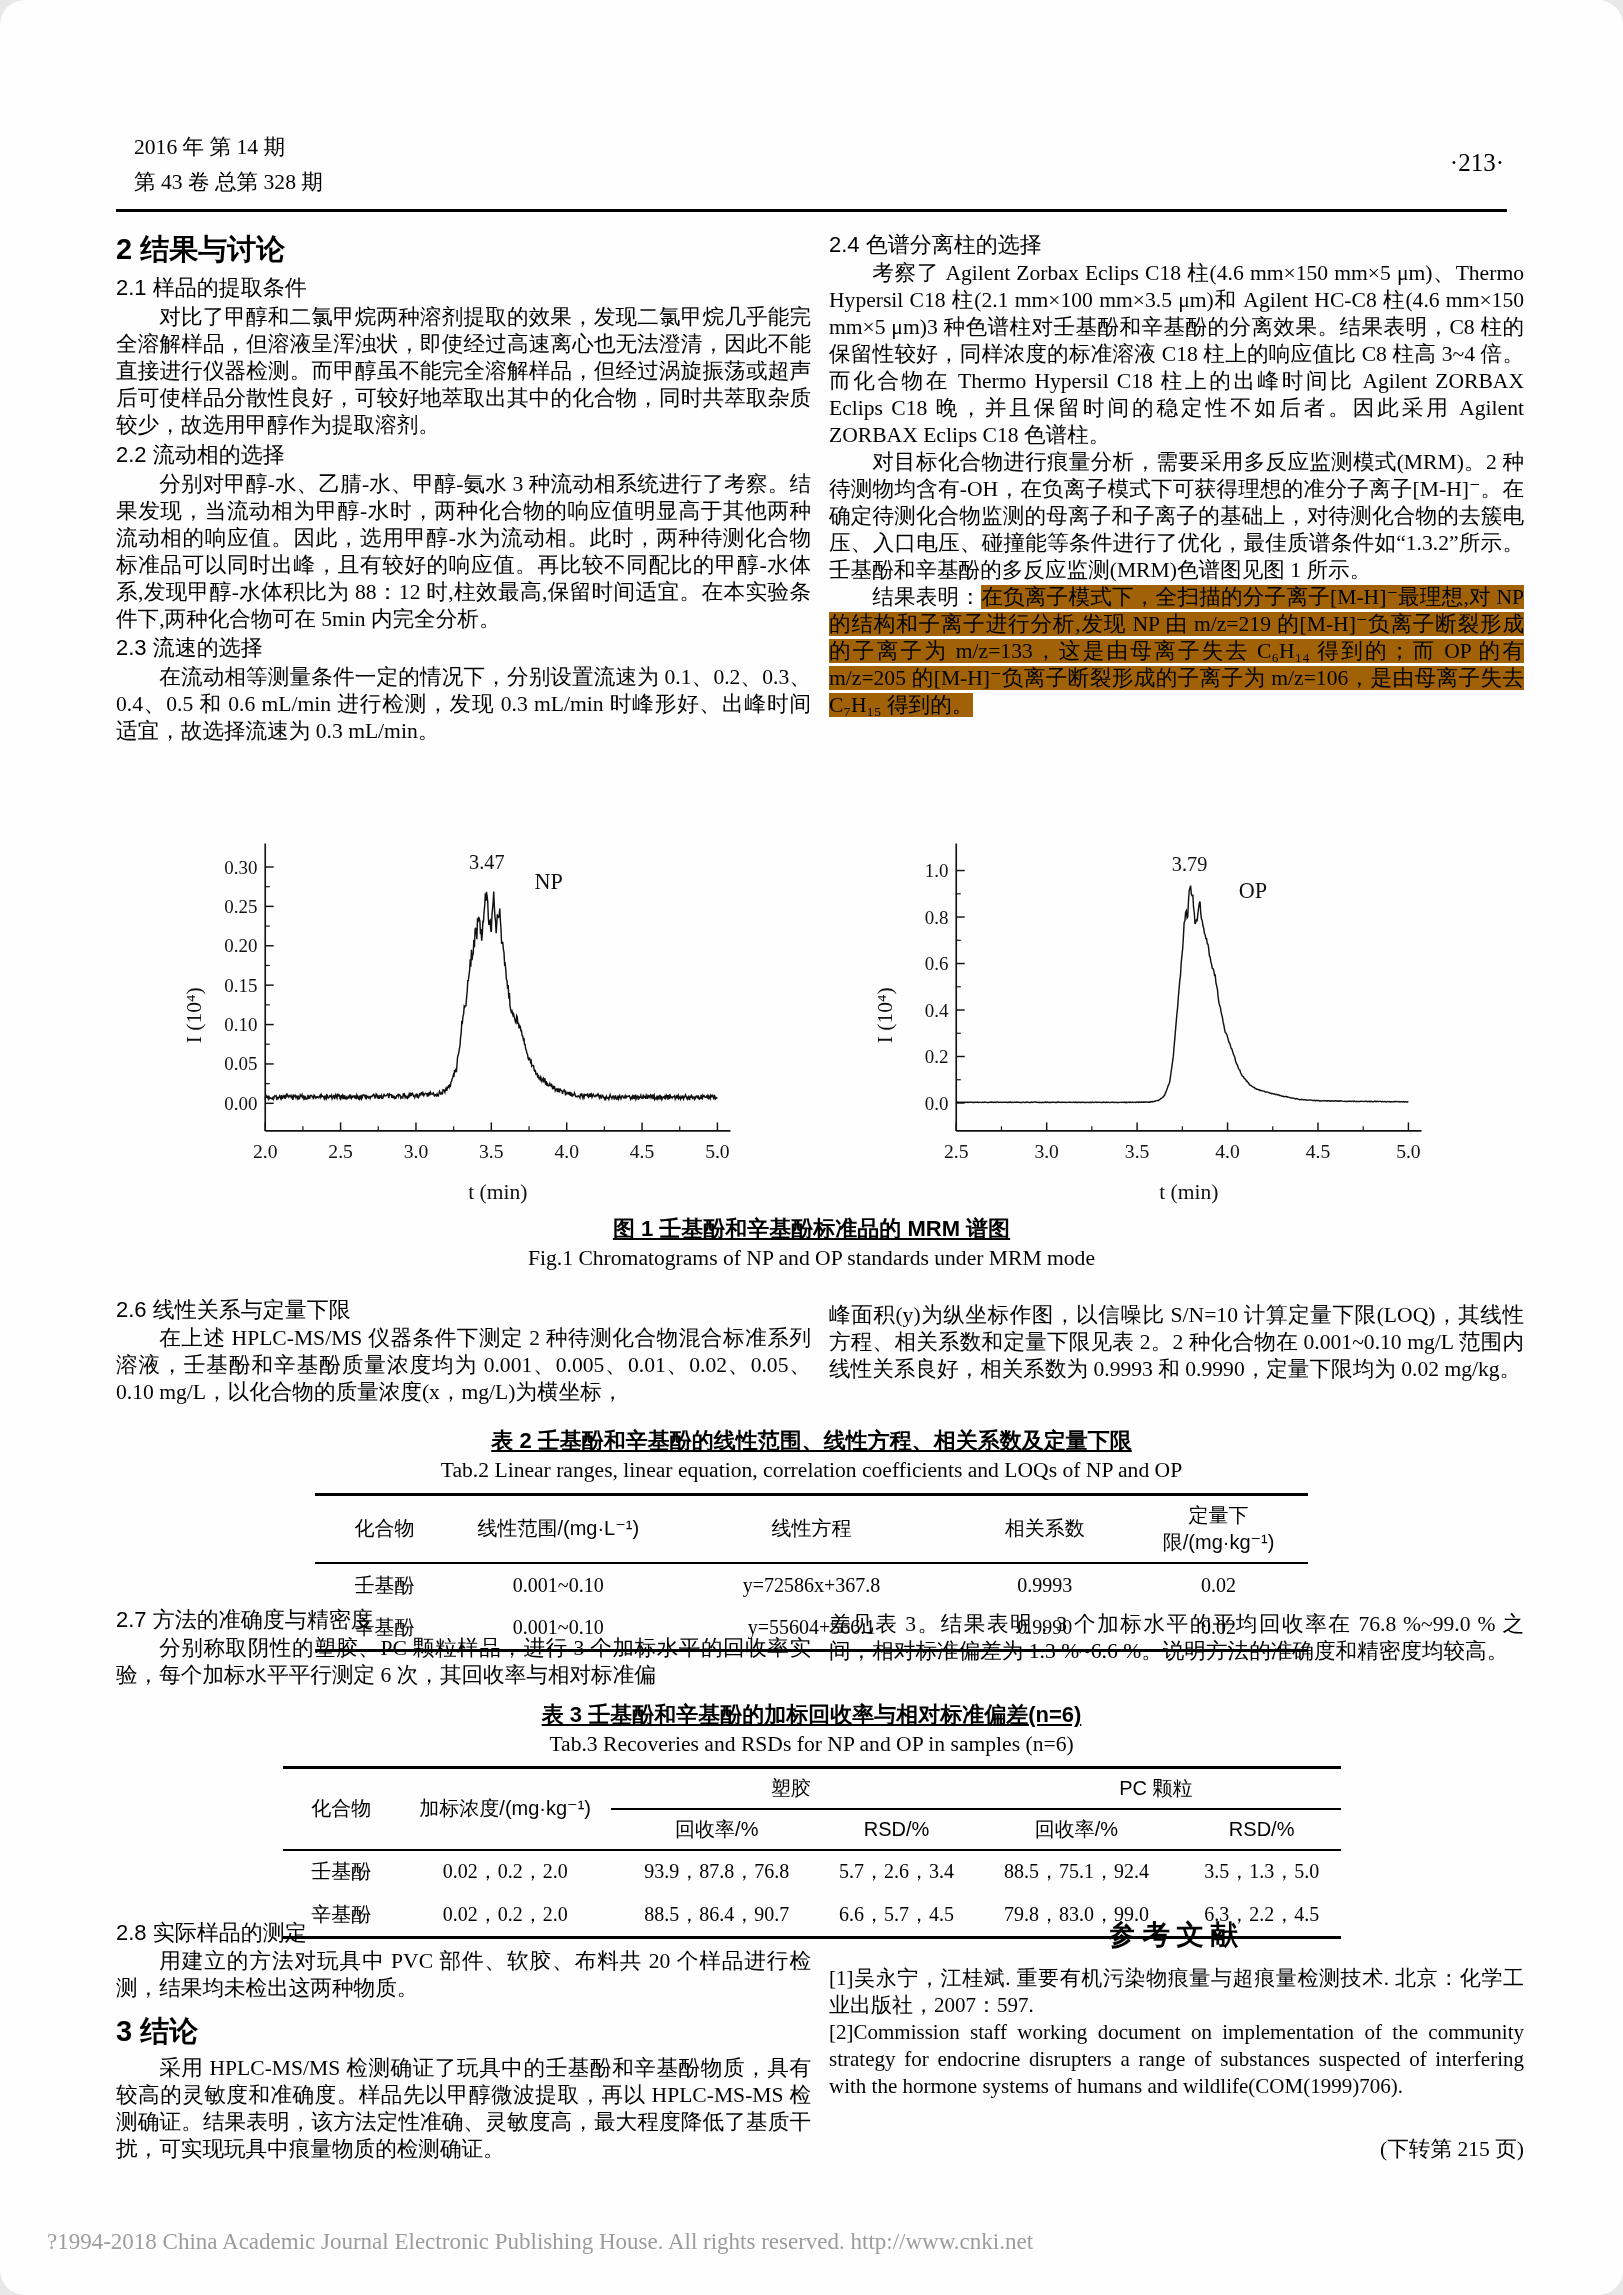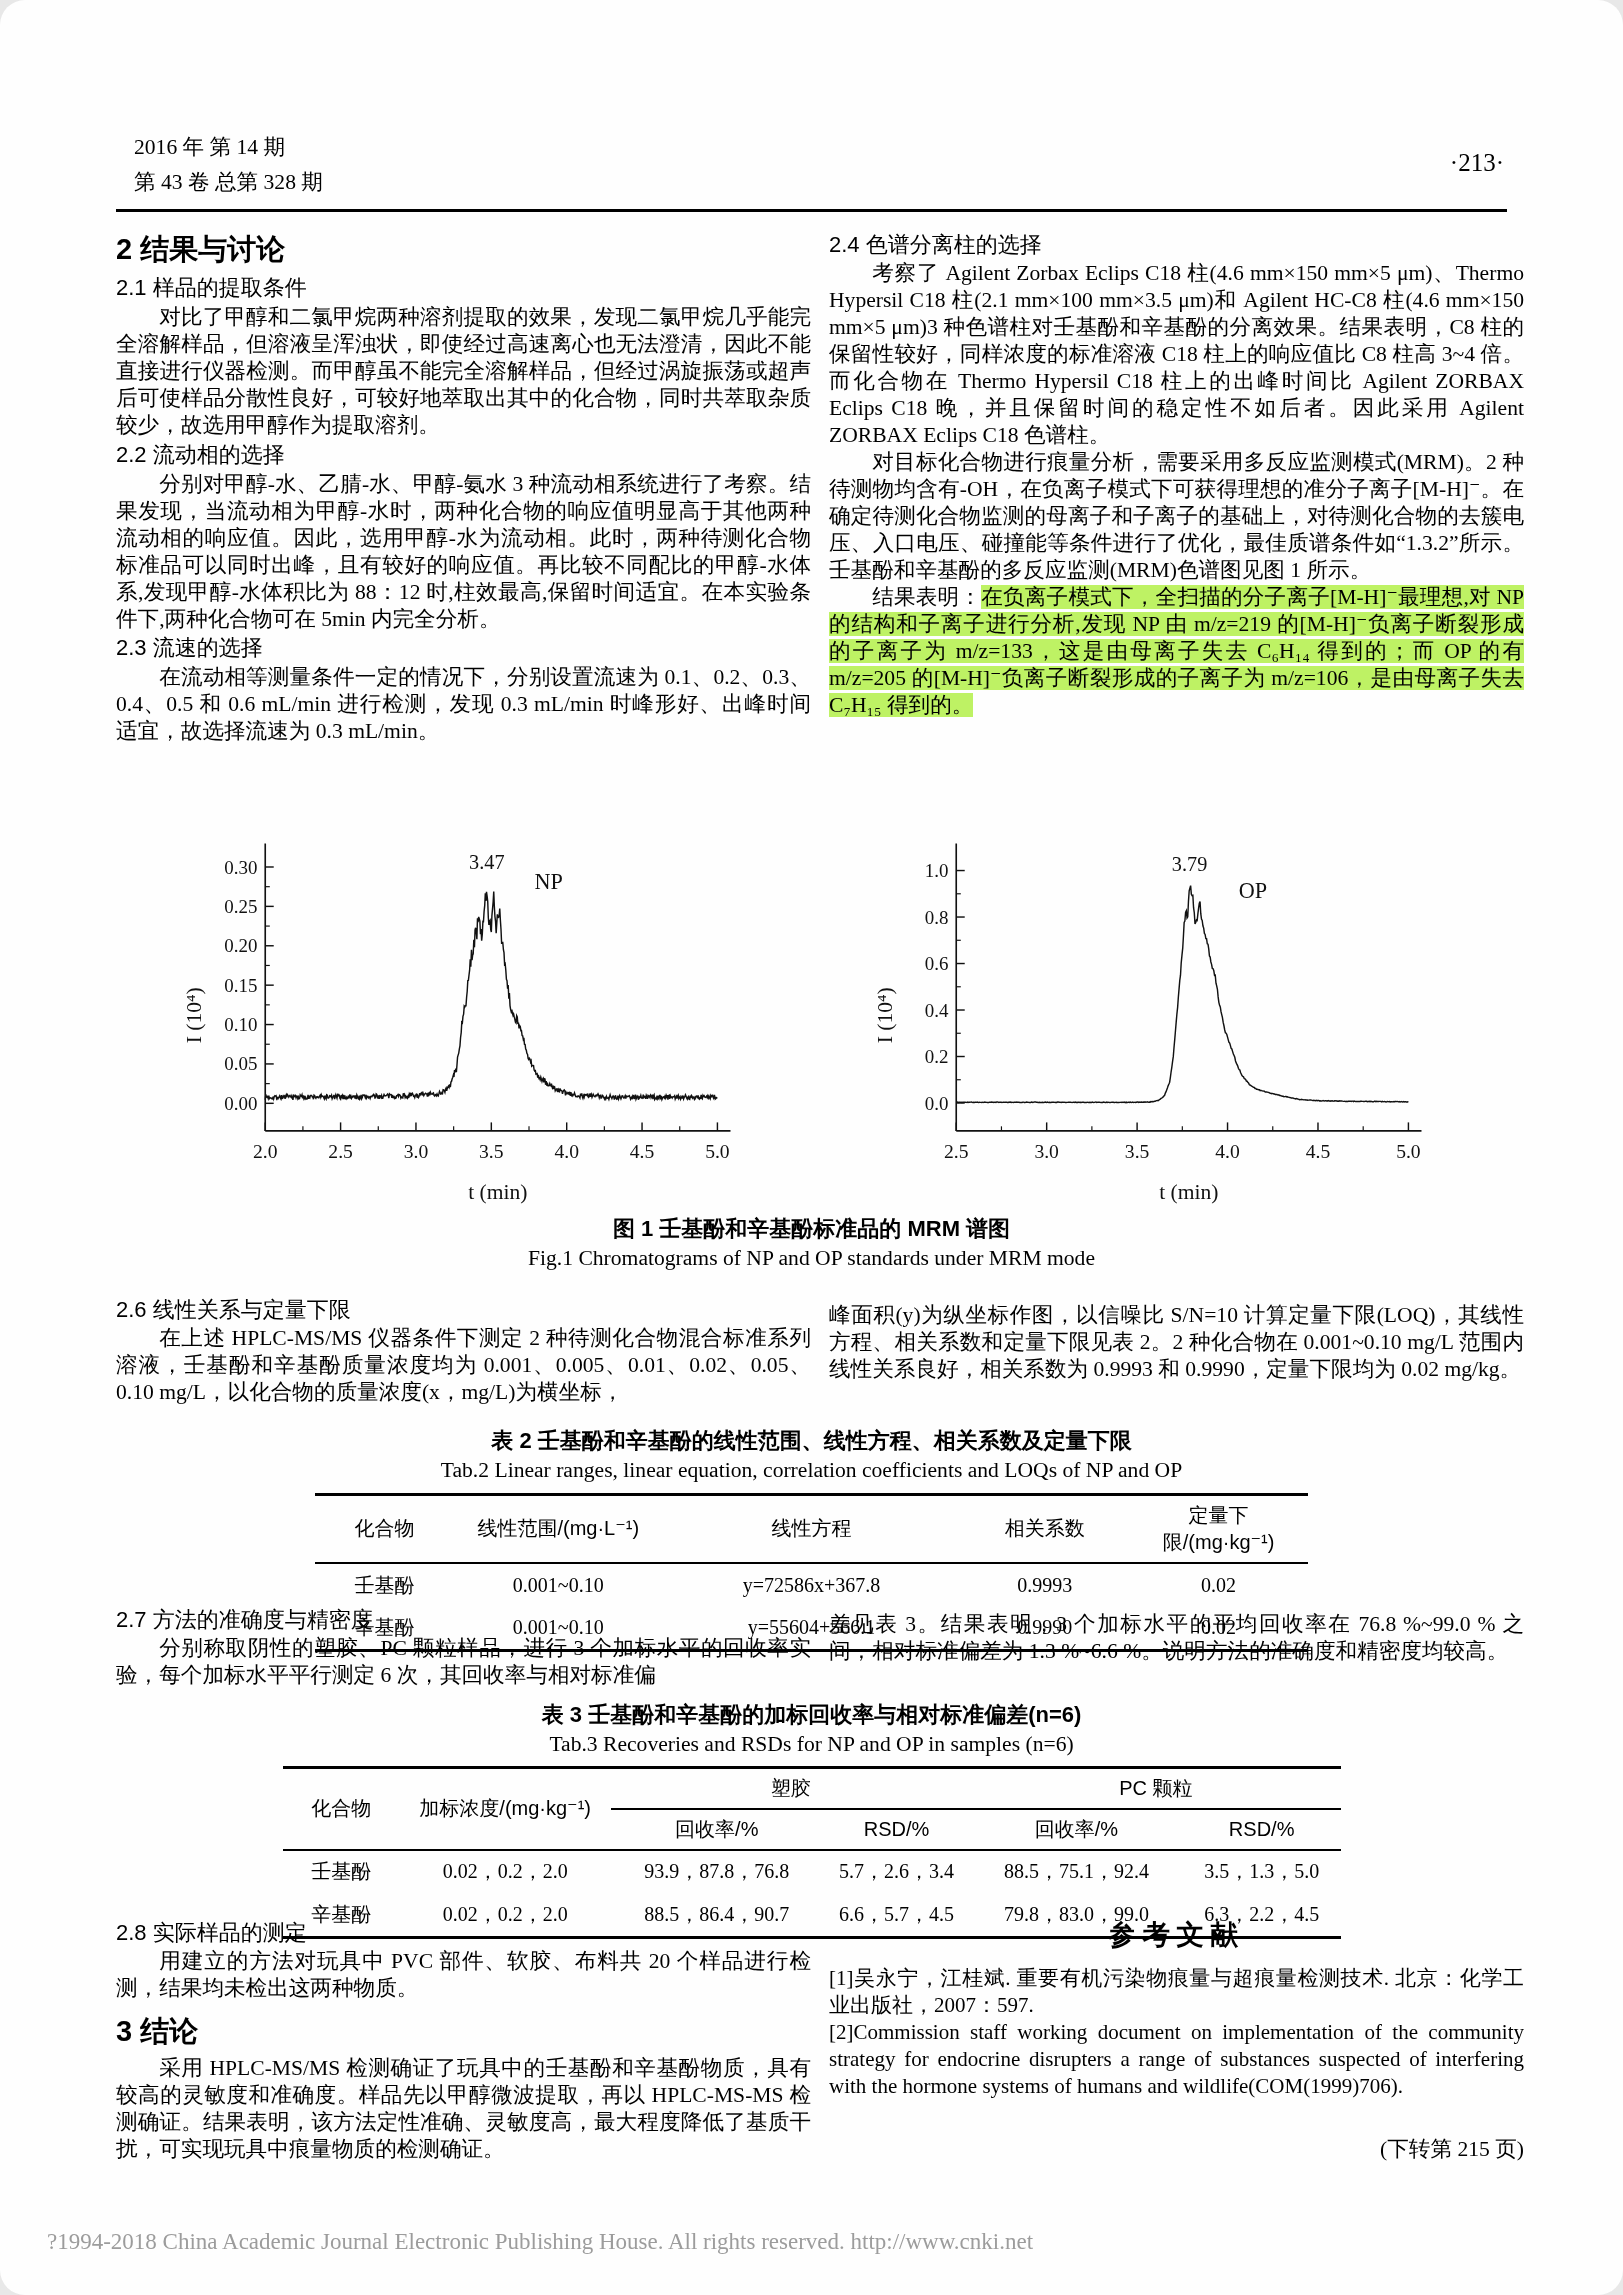--- a/index.html
+++ b/index.html
@@ -6,28 +6,28 @@
   .page{position:relative;width:1623px;height:2295px;background:#fefefe;
         font-family:"Liberation Serif","DejaVu Serif",serif;color:#000;overflow:hidden;border-radius:25px;}
   .abs{position:absolute;}
   .col{width:695px;}
   p.body{font-size:21.6px;line-height:27px;text-align:justify;margin:0;}
   p.ind{text-indent:2em;}
   h2.big{font-family:"Liberation Sans","DejaVu Sans",sans-serif;font-weight:700;
          font-size:29px;line-height:38px;margin:1.3px 0 5.2px 0;}
   h3.sub{font-family:"Liberation Sans","DejaVu Sans",sans-serif;font-weight:400;
          font-size:22px;line-height:30px;margin:0.7px 0;}
-  .hl{background:#bef264;}
+  .hl{background:#a16207;}
   .hdr-small{font-size:21.6px;line-height:35px;}
   .hdr-title{font-size:27px;letter-spacing:9.2px;line-height:35px;}
   .hdr-url{font-size:21.6px;letter-spacing:1.3px;line-height:33px;}
   .hdr-page{font-size:25px;}
   .rule{background:#000;}
   .figcap-cn,.tcap-cn{font-family:"Liberation Sans","DejaVu Sans",sans-serif;font-weight:700;
-         font-size:22px;line-height:30px;text-align:center;margin:0;}
+         font-size:22px;line-height:30px;text-align:center;margin:0;text-decoration:underline;}
   .figcap-en,.tcap-en{font-size:21.6px;line-height:29px;text-align:center;margin:0;}
   table.paper{border-collapse:collapse;border-top:3.9px solid #000;border-bottom:3.9px solid #000;
          font-size:20px;width:100%;}
   table.paper thead{border-bottom:2.6px solid #000;}
   table.paper th{font-family:"Liberation Sans","DejaVu Sans",sans-serif;font-weight:400;
          padding:5.9px 3.9px;text-align:center;}
   table.paper td{padding:7.9px 3.9px;text-align:center;}
   th.grp{border-bottom:2px solid #000;}
   .ref-title{font-family:"Liberation Sans","DejaVu Sans",sans-serif;font-weight:700;
          font-size:27.5px;letter-spacing:6.5px;text-align:center;margin:0 0 11.8px 0;}

